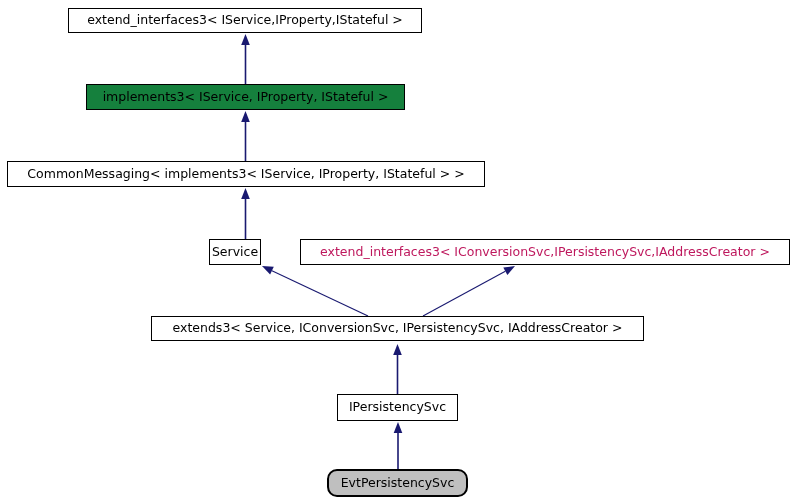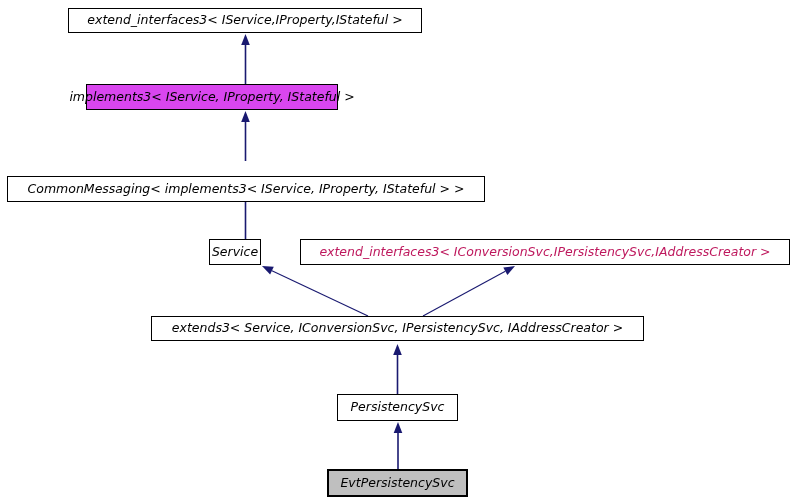--- a/index.html
+++ b/index.html
@@ -7,21 +7,20 @@
     padding: 0;
     background: #ffffff;
   }
   #stage {
     position: relative;
     width: 800px;
     height: 504px;
     background: #ffffff;
     font-family: "DejaVu Sans", "Liberation Sans", sans-serif;
     overflow: hidden;
-    font-style: italic;
   }
   #edges {
     position: absolute;
     left: 0;
     top: 0;
     pointer-events: none;
   }
   .class-node {
     position: absolute;
     box-sizing: border-box;
@@ -32,20 +31,21 @@
     line-height: 1;
     display: flex;
     align-items: center;
     justify-content: center;
     white-space: nowrap;
     cursor: pointer;
   }
   .class-node.highlight {
     border-width: 2px;
     cursor: default;
+    border-radius: 10px;
   }
 </style>
 </head>
 <body>
 
 <div id="stage">
   <svg id="edges" width="800" height="504" viewBox="0 0 800 504">
       <g>
         <line x1="245.5" y1="84" x2="245.5" y2="45" stroke="#191970" stroke-width="1.6"></line>
         <polygon points="245.5,34 249.8,45 241.2,45" fill="#191970"></polygon>
@@ -69,20 +69,20 @@
       <g>
         <line x1="397.5" y1="394" x2="397.5" y2="355" stroke="#191970" stroke-width="1.6"></line>
         <polygon points="397.5,344 401.8,355 393.2,355" fill="#191970"></polygon>
       </g>
       <g>
         <line x1="398" y1="469" x2="398" y2="433" stroke="#191970" stroke-width="1.6"></line>
         <polygon points="398,422 402.3,433 393.7,433" fill="#191970"></polygon>
       </g>
     </svg>
 <div class="class-node" style="left: 68px; top: 8px; width: 354px; height: 25px; background: rgb(255, 255, 255); border-color: rgb(0, 0, 0); color: rgb(0, 0, 0);">extend_interfaces3&lt; IService,IProperty,IStateful &gt;</div>
-    <div class="class-node" style="left: 86px; top: 84px; width: 252px; height: 26px; background: #d946ef; border-color: rgb(0, 0, 0); color: rgb(0, 0, 0);">implements3&lt; IService, IProperty, IStateful &gt;</div>
-    <div class="class-node" style="left: 7px; top: 161px; width: 478px; height: 26px; background: rgb(255, 255, 255); border-color: rgb(0, 0, 0); color: rgb(0, 0, 0); margin-top: 15px;">CommonMessaging&lt; implements3&lt; IService, IProperty, IStateful &gt; &gt;</div>
+    <div class="class-node" style="left: 86px; top: 84px; width: 319px; height: 26px; background: #15803d; border-color: rgb(0, 0, 0); color: rgb(0, 0, 0);">implements3&lt; IService, IProperty, IStateful &gt;</div>
+    <div class="class-node" style="left: 7px; top: 161px; width: 478px; height: 26px; background: rgb(255, 255, 255); border-color: rgb(0, 0, 0); color: rgb(0, 0, 0);">CommonMessaging&lt; implements3&lt; IService, IProperty, IStateful &gt; &gt;</div>
     <div class="class-node" style="left: 209px; top: 239px; width: 52px; height: 26px; background: rgb(255, 255, 255); border-color: rgb(0, 0, 0); color: rgb(0, 0, 0);">Service</div>
     <div class="class-node" style="left: 300px; top: 239px; width: 490px; height: 26px; background: rgb(255, 255, 255); border-color: rgb(0, 0, 0); color: #be185d;">extend_interfaces3&lt; IConversionSvc,IPersistencySvc,IAddressCreator &gt;</div>
     <div class="class-node" style="left: 151px; top: 316px; width: 493px; height: 25px; background: rgb(255, 255, 255); border-color: rgb(0, 0, 0); color: rgb(0, 0, 0);">extends3&lt; Service, IConversionSvc, IPersistencySvc, IAddressCreator &gt;</div>
-    <div class="class-node" style="left: 337px; top: 394px; width: 121px; height: 27px; background: rgb(255, 255, 255); border-color: rgb(0, 0, 0); color: rgb(0, 0, 0);">PersistencySvc</div>
+    <div class="class-node" style="left: 337px; top: 394px; width: 121px; height: 27px; background: rgb(255, 255, 255); border-color: rgb(0, 0, 0); color: rgb(0, 0, 0);">IPersistencySvc</div>
     <div class="class-node highlight" style="left: 327px; top: 469px; width: 141px; height: 28px; background: rgb(191, 191, 191); border-color: rgb(0, 0, 0); color: rgb(0, 0, 0);">EvtPersistencySvc</div>
   </div>
 
 </body></html>

